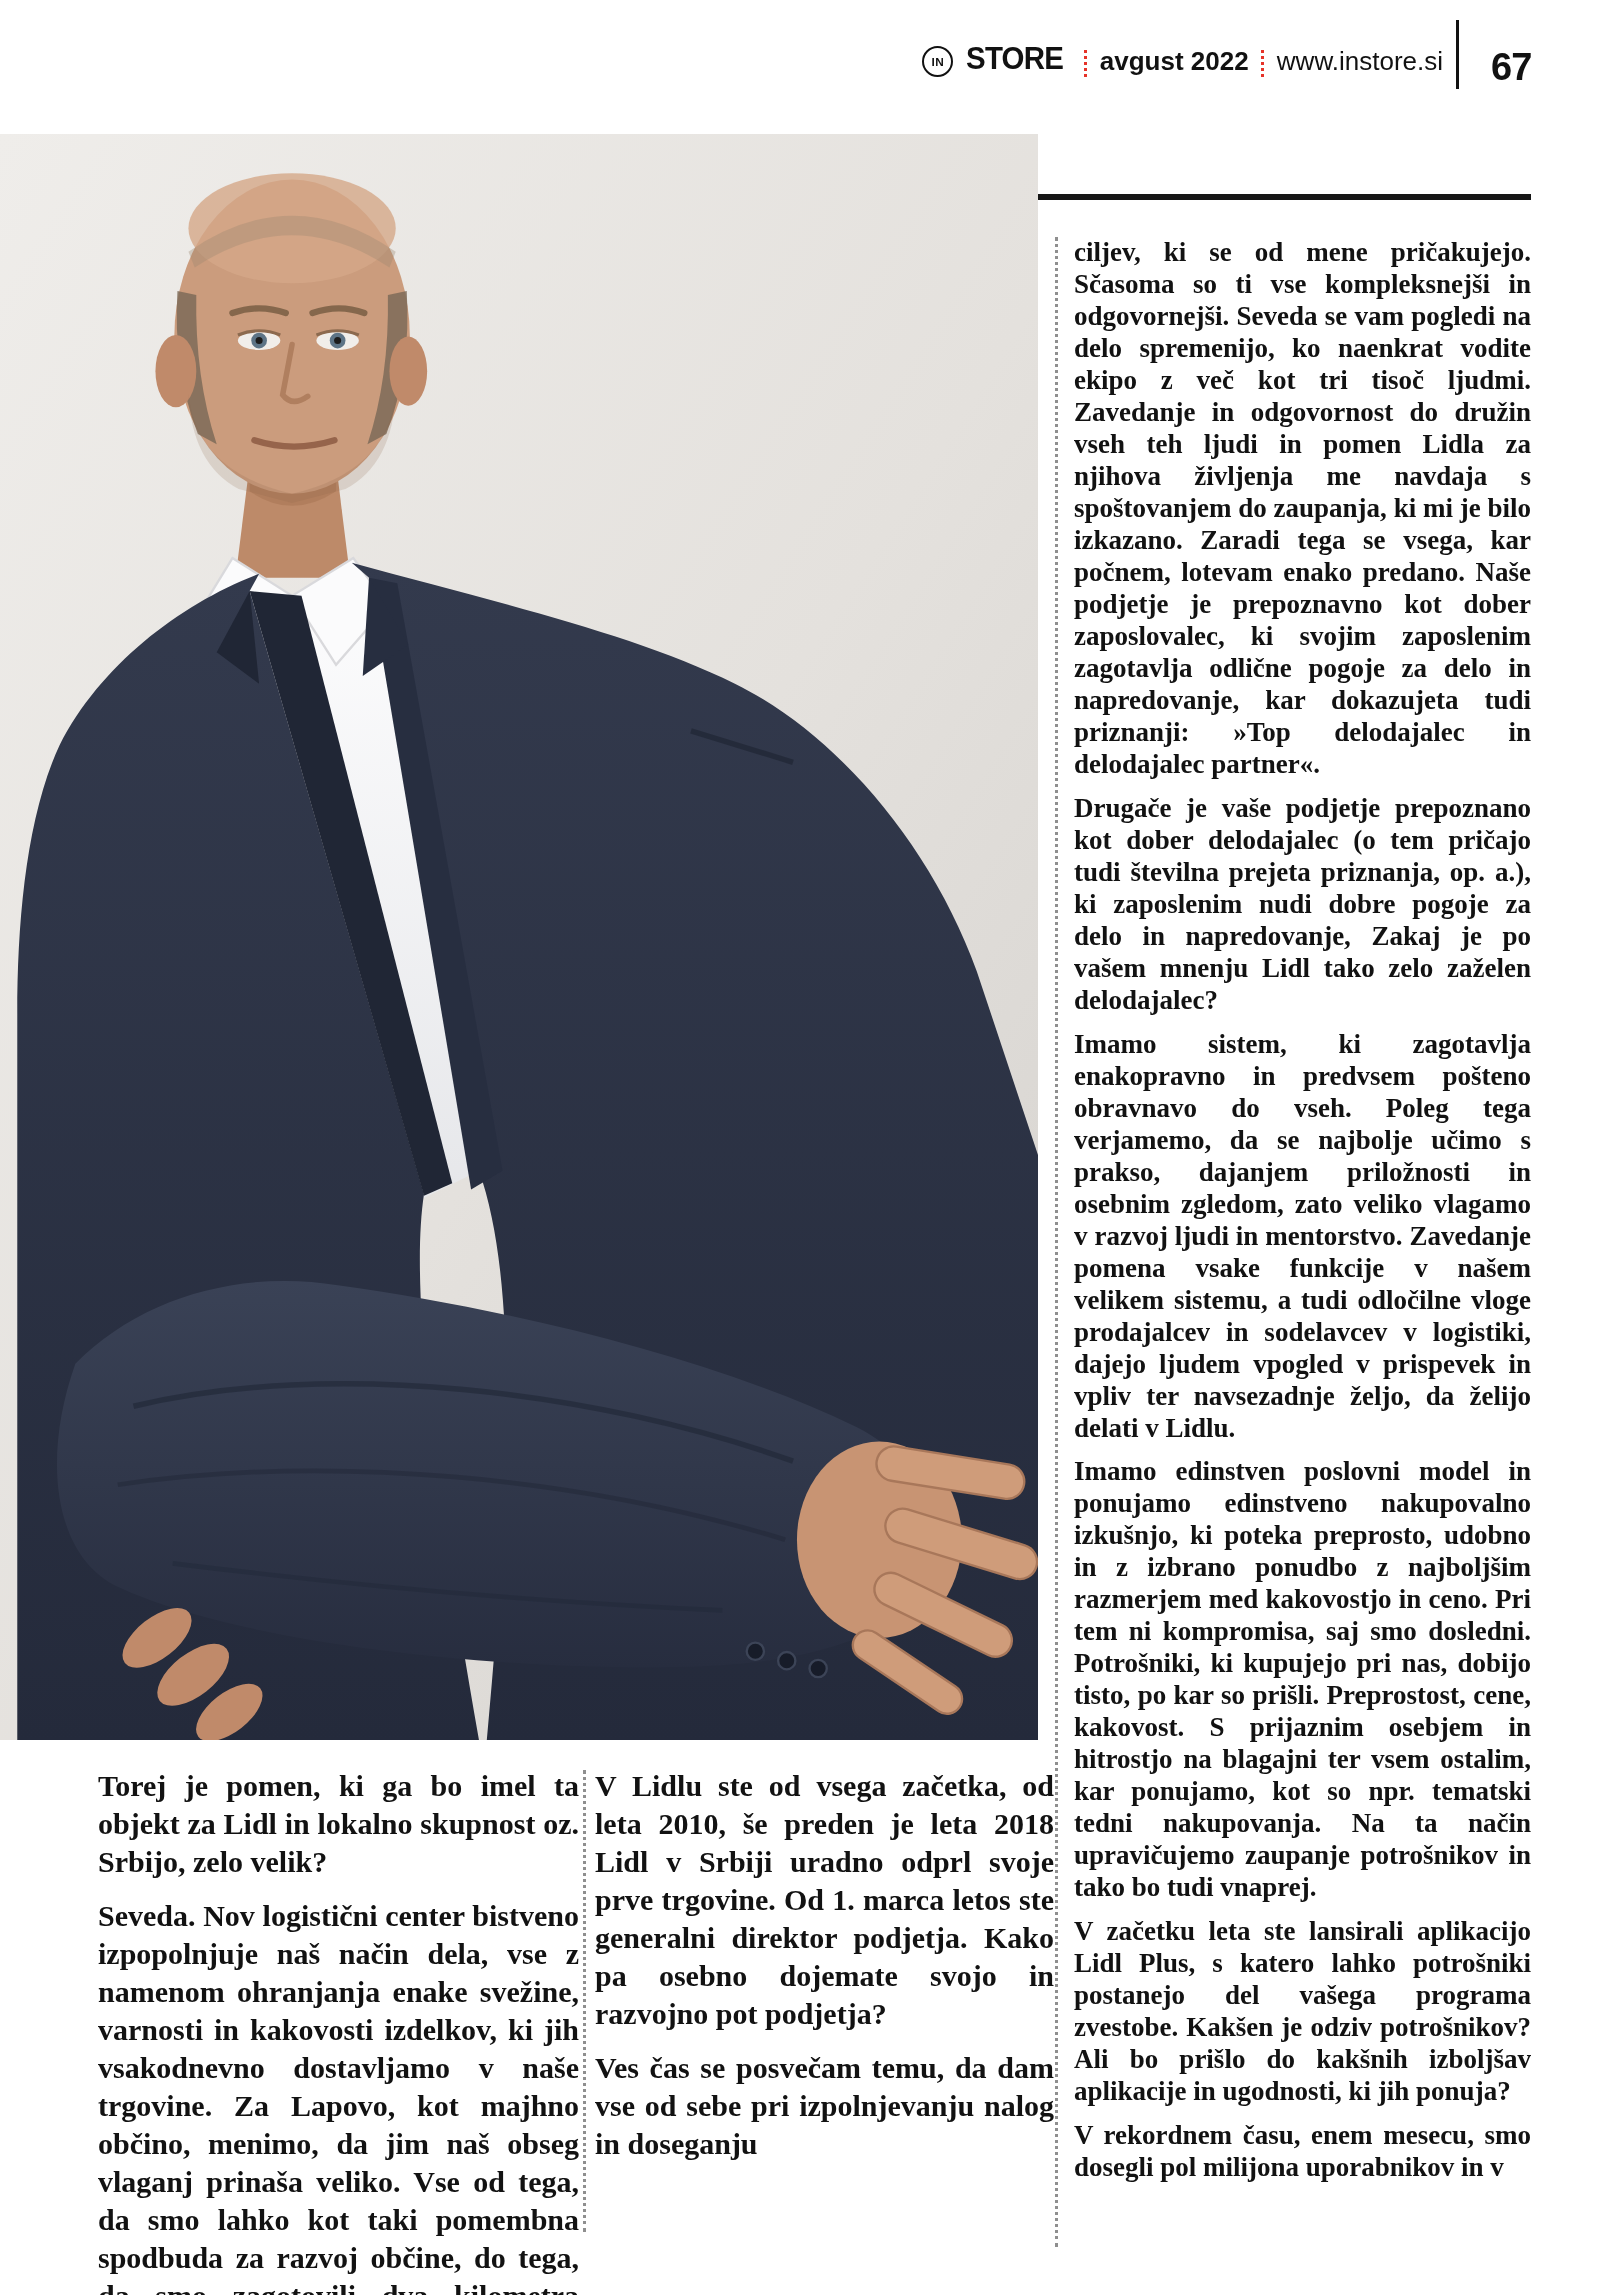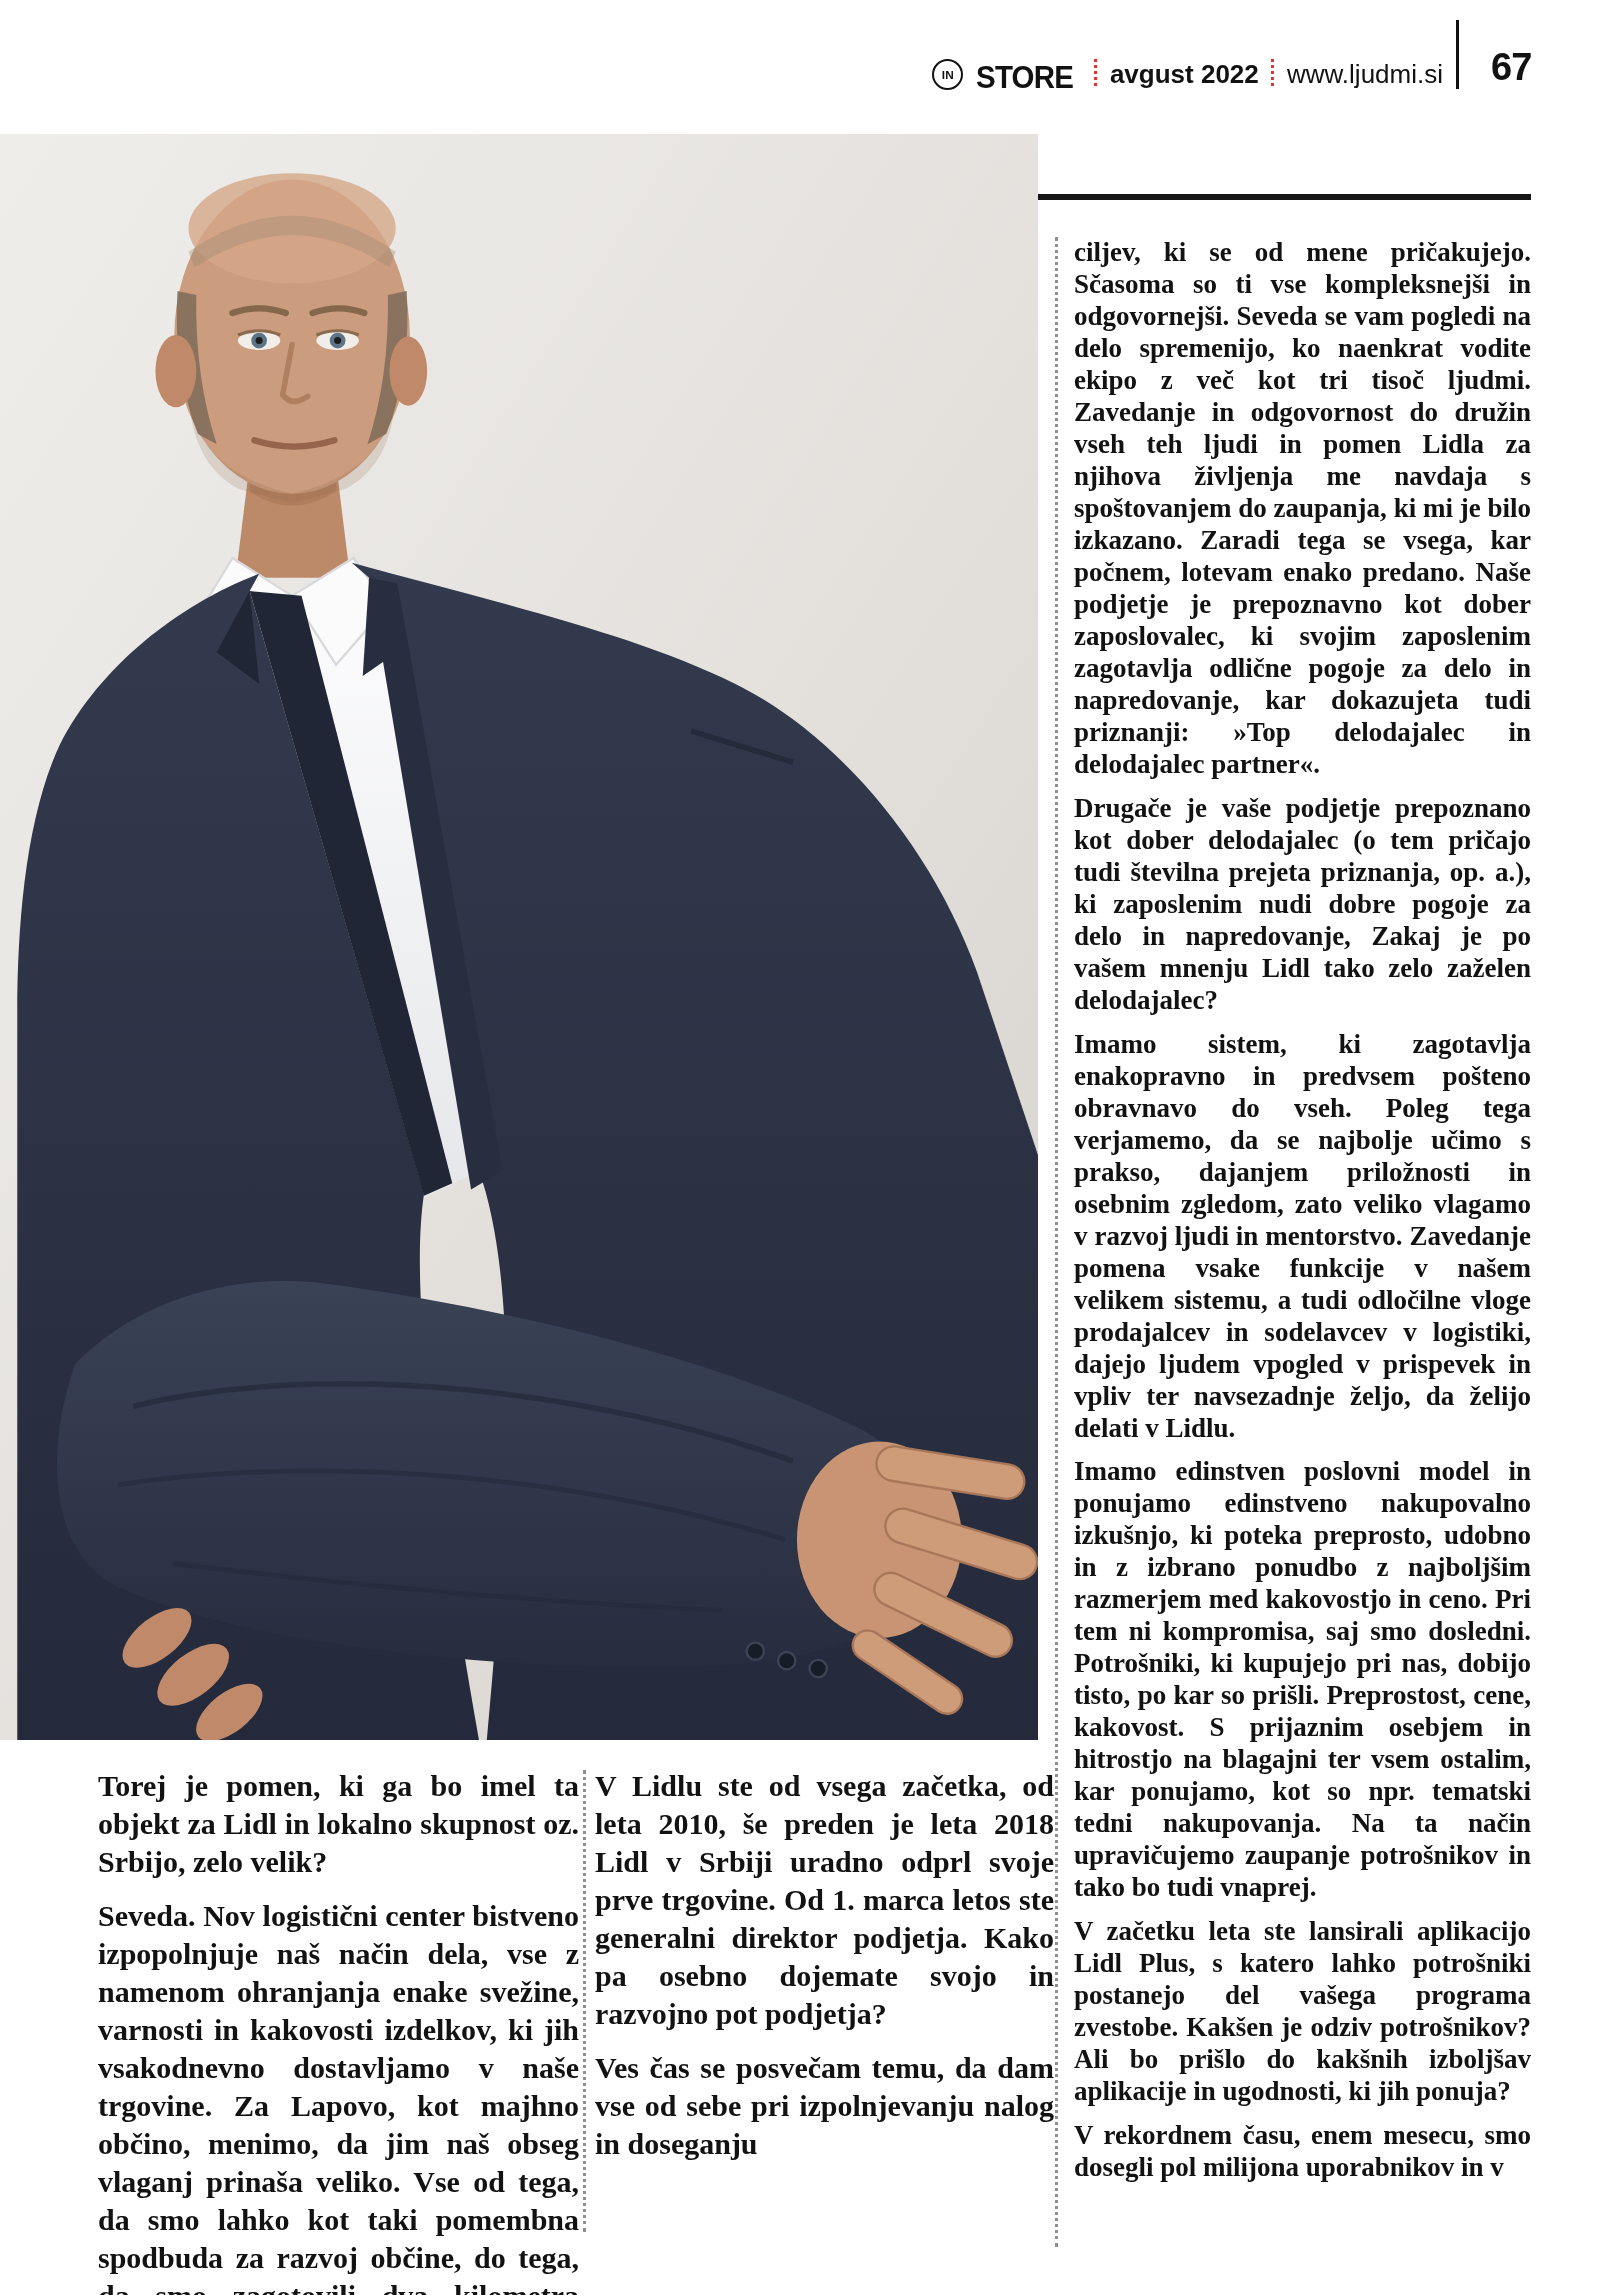--- a/index.html
+++ b/index.html
@@ -1,20 +1,20 @@
 <!DOCTYPE html>
 <html style="font-size:12.6px"><head>
 <meta charset="utf-8">
 <style>
   html,body{margin:0;padding:0;background:#ffffff;}
   .page{position:relative;width:1623px;height:2295px;background:#ffffff;overflow:hidden;
         font-family:"Liberation Serif", serif;color:#121212;}
 
   
-  .masthead{position:absolute;top:59px;right:180px;display:flex;align-items:flex-start;gap:12.6px;
+  .masthead{position:absolute;top:40px;right:180px;display:flex;align-items:flex-end;gap:12.6px;
             font-family:"Liberation Sans", sans-serif;white-space:nowrap;}
   .logo-circle{width:27px;height:27px;border:2.4px solid #111;border-radius:50%;
                display:flex;align-items:center;justify-content:center;
                font-size:11.8px;font-weight:bold;letter-spacing:0.4px;}
   .brand{font-size:32px;font-weight:bold;letter-spacing:-0.8px;transform:scaleX(.92);transform-origin:left;}
   .red-dots{width:0;height:27px;border-left:3.1px dotted #e63329;}
   .issue{font-size:26px;font-weight:bold;}
   .site{font-size:26px;font-weight:normal;}
   .header-vline{position:absolute;left:1456px;top:20.4px;width:3.1px;height:69px;background:#111;}
   .pagenum{position:absolute;left:1491px;top:46px;font-family:"Liberation Sans", sans-serif;
@@ -46,21 +46,21 @@
 <div class="page">
 
   <div class="masthead">
     <span class="logo-circle">
       <span>IN</span>
     </span>
     <span class="brand">STORE</span>
     <span class="red-dots"></span>
     <span class="issue">avgust 2022</span>
     <span class="red-dots"></span>
-    <span class="site">www.ljudmi.si</span>
+    <span class="site">www.instore.si</span>
   </div>
   <div class="header-vline"></div>
   <div class="pagenum">67</div>
 
   <div class="photo">
     <svg viewBox="0 0 1322 2045" preserveAspectRatio="none">
       <defs>
         <linearGradient id="bg" x1="0" y1="0" x2="1" y2="1">
           <stop offset="0" stop-color="#efedea"></stop>
           <stop offset="0.55" stop-color="#e4e1dd"></stop>

